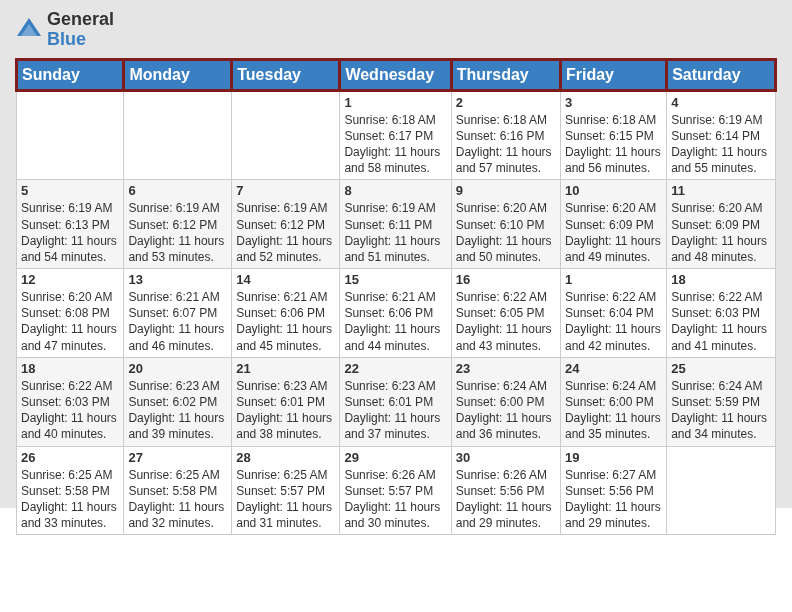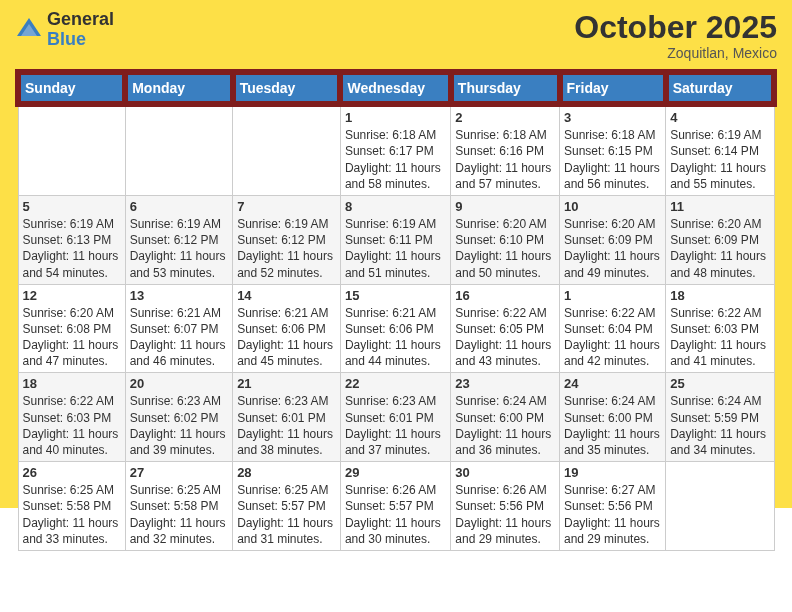--- a/index.html
+++ b/index.html
@@ -6,21 +6,21 @@
     body {
       width: 792px;
       height: 612px;
       background: #fff;
       font-family: Arial, sans-serif;
       overflow: hidden;
     }
     .page {
       width: 792px;
       height: 508px;
-      background: #fde047;
+      background: #e5e5e5;
       padding: 10px 15px;
     }
     .header {
       display: flex;
       justify-content: space-between;
       align-items: flex-start;
       margin-bottom: 8px;
     }
     .logo {
       display: flex;
@@ -52,25 +52,25 @@
       color: #555;
     }
     .calendar {
       width: 100%;
       border-collapse: collapse;
       border: 1px solid #ccc;
     }
     .calendar th {
       background: #3a7fc1;
       color: #fff;
-      font-size: 14px;
+      font-size: 16px;
       font-weight: bold;
       padding: 5px 4px;
       text-align: left;
-      border: 6px solid #7f1d1d;
+      border: 3px solid #7f1d1d;
     }
     .calendar td {
       border: 1px solid #ccc;
       vertical-align: top;
       padding: 3px 4px;
       width: 113px;
       height: 82px;
       background: #fff;
     }
     .calendar tr:nth-child(even) td {
@@ -98,24 +98,20 @@
     <div class="logo">
       <svg class="logo-icon" viewBox="0 0 28 28">
         <polygon points="14,2 26,20 2,20" fill="#3a7fc1"></polygon>
         <polygon points="14,8 22,20 6,20" fill="#fff" opacity="0.3"></polygon>
       </svg>
       <div class="logo-text">
         <span class="logo-general">General</span><br>
         <span class="logo-blue">Blue</span>
       </div>
     </div>
-    <div class="title-block">
-      <div class="month-title">October 2025</div>
-      <div class="subtitle">Zoquitlan, Mexico</div>
-    </div>
   </div>
 
   <table class="calendar">
     <thead>
       <tr>
 
       <th>Sunday</th>
           <th>Monday</th>
           <th>Tuesday</th>
           <th>Wednesday</th>

